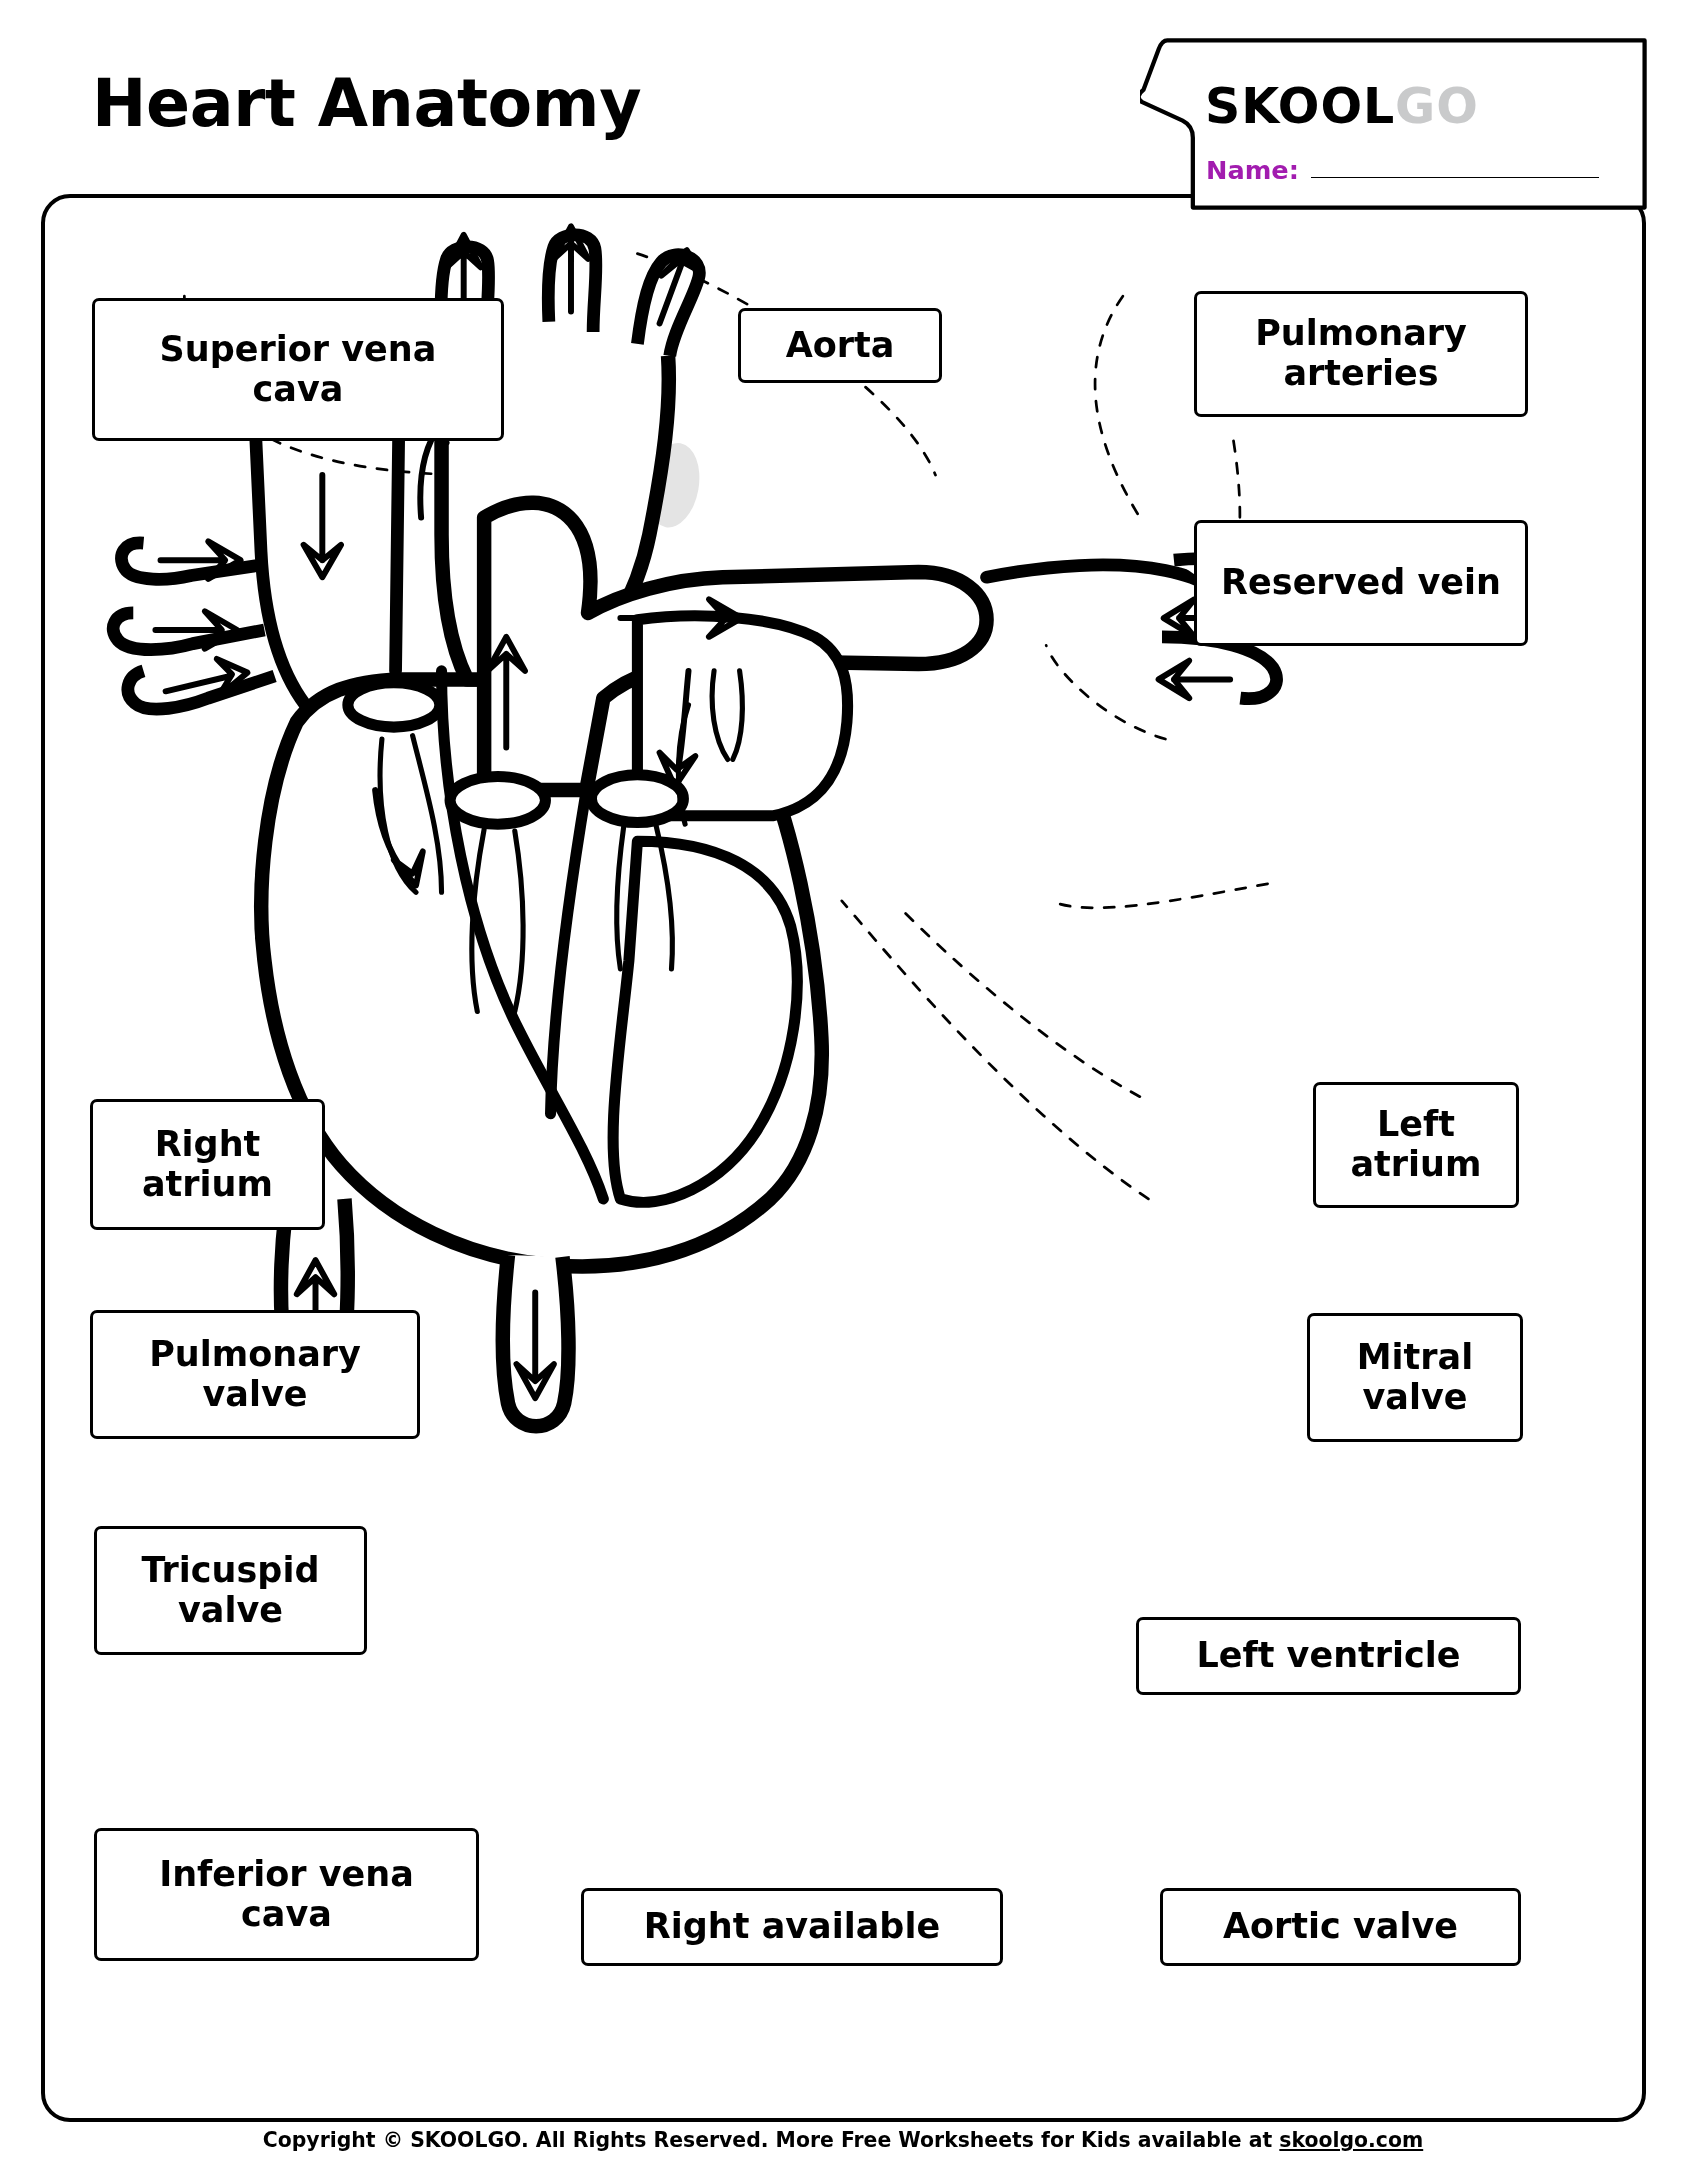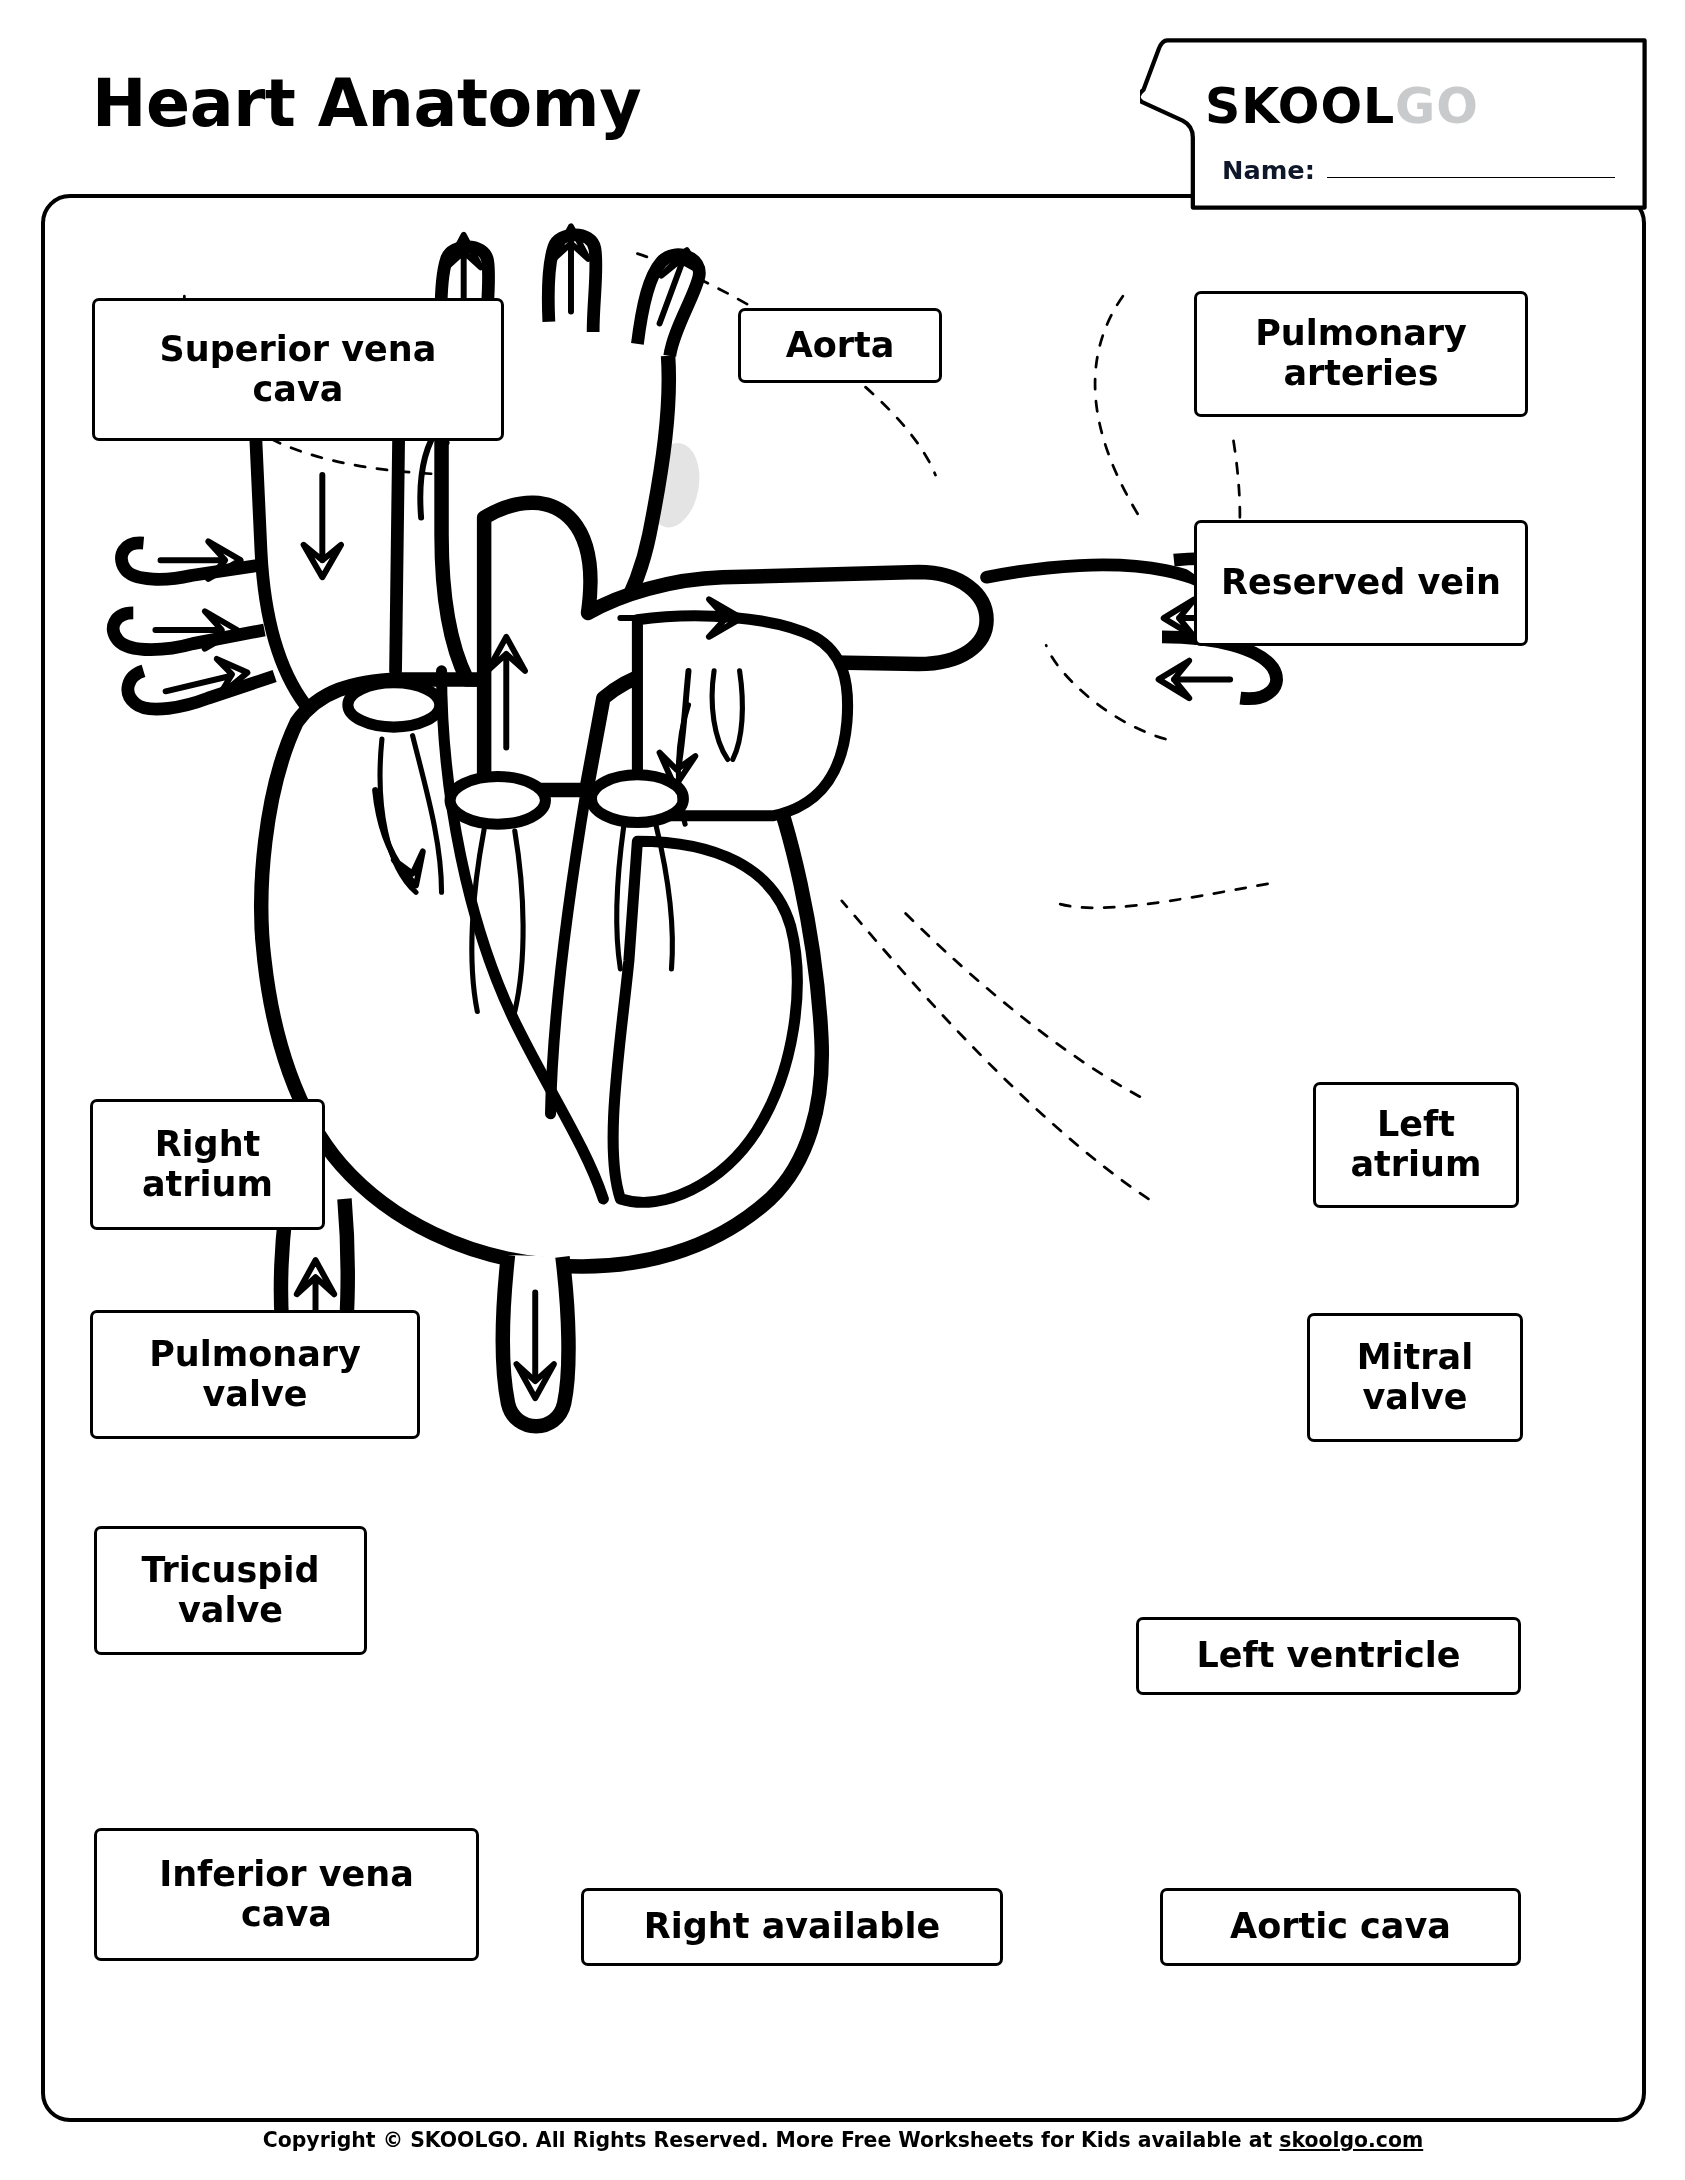--- a/index.html
+++ b/index.html
@@ -77,22 +77,21 @@
     position: absolute;
     left: 66px;
     top: 118px;
     display: flex;
     align-items: flex-end;
     gap: 12px;
   }
   #name-label {
     font-size: 25.6px;
     font-weight: bold;
-    color: #0f172a;
-    margin-left: 16px;
+    color: #a21caf;
   }
   #name-line {
     width: 288px;
     height: 1.7px;
     background: #000;
     margin-bottom: 6.8px;
   }
 
   
   .label {
@@ -324,20 +323,20 @@
   <div class="label" style="left:1307px; top:1313px; width:216px; height:129px;">Mitral valve</div>
 
   <div class="label" style="left:94px; top:1526px; width:273px; height:129px;">Tricuspid valve</div>
 
   <div class="label" style="left:1136px; top:1617px; width:385px; height:78px;">Left ventricle</div>
 
   <div class="label" style="left:94px; top:1828px; width:385px; height:133px;">Inferior vena cava</div>
 
   <div class="label" style="left:581px; top:1888px; width:422px; height:78px;">Right available</div>
 
-  <div class="label" style="left:1160px; top:1888px; width:361px; height:78px;">Aortic cava</div>
+  <div class="label" style="left:1160px; top:1888px; width:361px; height:78px;">Aortic valve</div>
 
   <div id="footer">
     <span>Copyright © SKOOLGO. All Rights Reserved. More Free Worksheets for Kids available at </span><span class="link">skoolgo.com</span>
   </div>
 
 </div>
 
 
 </body></html>

